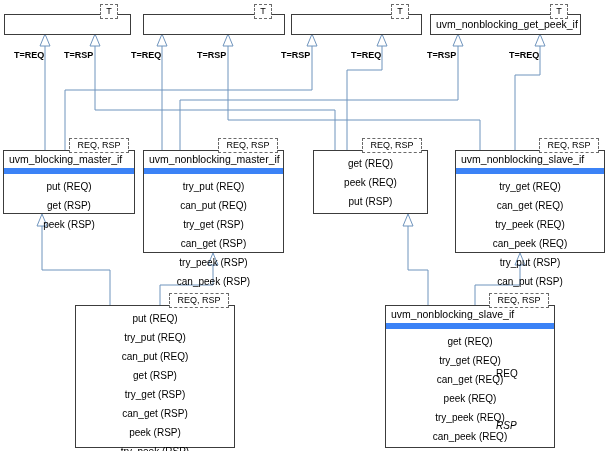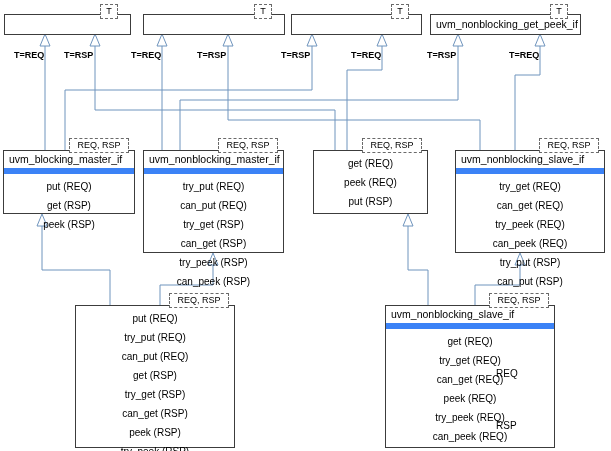--- a/index.html
+++ b/index.html
@@ -154,16 +154,16 @@
     <div class="uml-methods">get (REQ)
 try_get (REQ)
 can_get (REQ)
 peek (REQ)
 try_peek (REQ)
 can_peek (REQ)
 put (RSP)
 try_put (RSP)
 can_put (RSP)</div>
     <div class="group-label" style="left:82px;top:62px;">REQ</div>
-    <div class="group-label" style="left:82px;top:114px;">RSP</div>
+    <div class="group-label" style="left:82px;top:114px;font-style:italic;">RSP</div>
   </div>
 
 </div>
 
 </body></html>

